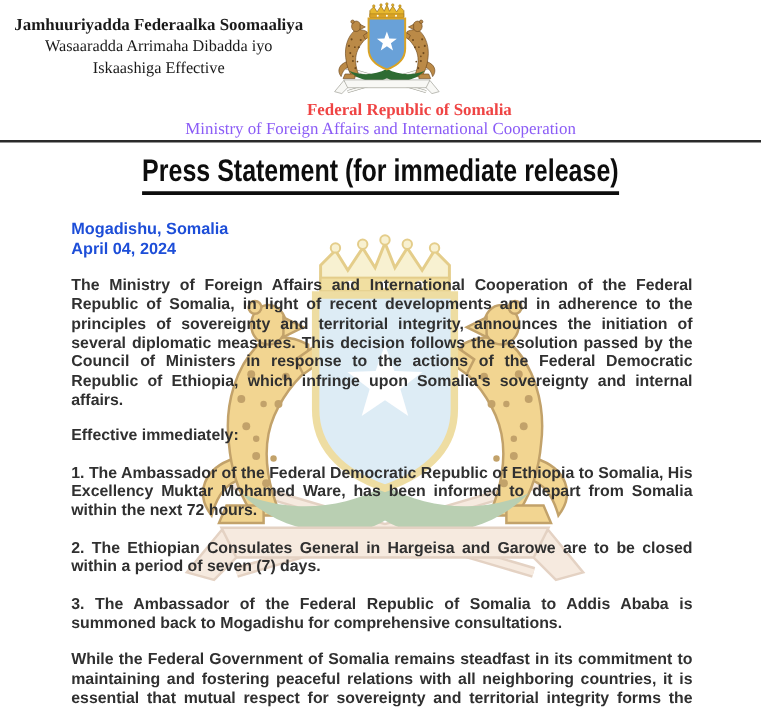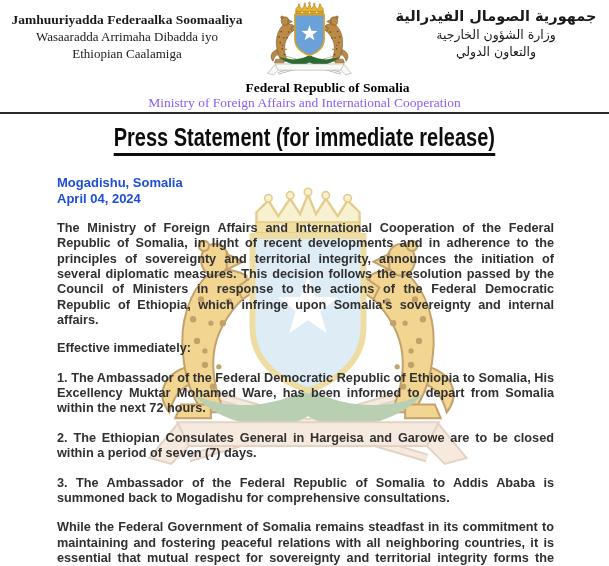--- a/index.html
+++ b/index.html
@@ -38,21 +38,21 @@
   .hdr-right{
     position:absolute;right:0px;top:6px;width:226px;
     direction:rtl;text-align:center;color:#1a1a1a;
     font-family:"DejaVu Sans","DejaVu Serif",sans-serif;
   }
   .hdr-right .a1{font-size:14.5px;font-weight:bold;line-height:20px;}
   .hdr-right .a2{font-size:12.5px;line-height:17px;}
   .country{
     position:relative;z-index:1;text-align:center;
     font-family:"Liberation Serif",serif;font-weight:bold;
-    font-size:13.5px;line-height:14px;color:#000000;padding-left:46px;
+    font-size:13.5px;line-height:14px;color:#ef4444;padding-left:46px;
   }
   .ministry{
     position:relative;z-index:1;text-align:center;
     font-family:"Liberation Serif",serif;
     font-size:13.5px;line-height:15px;color:#8b5cf6;
   }
   .rule{border:0;border-top:2px solid #2a2a2a;margin:2px 0 0 0;position:relative;z-index:1;}
   
   .title-wrap{position:relative;z-index:1;text-align:center;margin-top:9px;}
   .title{
@@ -138,30 +138,25 @@
 <div class="page">
 
   <svg class="watermark" viewBox="0 0 220 160">
       <use href="#coa"></use>
     </svg>
 
   <div class="hdr">
     <div class="hdr-left">
       <div class="l1">Jamhuuriyadda Federaalka Soomaaliya</div>
       <div class="l2">Wasaaradda Arrimaha Dibadda iyo</div>
-      <div class="l2">Ethiopian Caalamiga</div>
+      <div class="l2">Iskaashiga Effective</div>
     </div>
     <svg class="emblem-top" viewBox="0 0 220 160">
         <use href="#coa"></use>
       </svg>
-    <div class="hdr-right">
-      <div class="a1">جمهورية الصومال الفيدرالية</div>
-      <div class="a2">وزارة الشؤون الخارجية</div>
-      <div class="a2">والتعاون الدولي</div>
-    </div>
   </div>
 
   <div class="country">Federal Republic of Somalia</div>
   <div class="ministry">Ministry of Foreign Affairs and International Cooperation</div>
   <hr class="rule">
 
   <div class="title-wrap">
     <span class="title">Press Statement (for immediate release)</span>
   </div>
 

